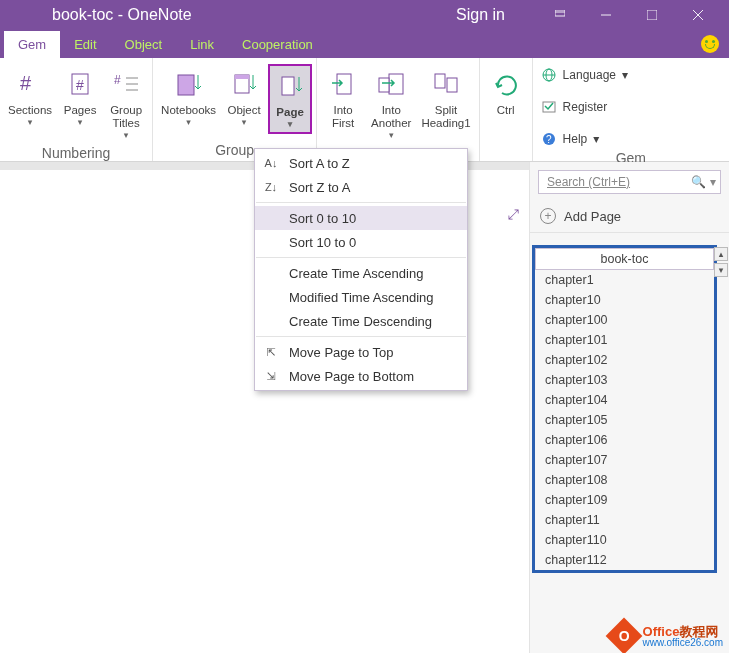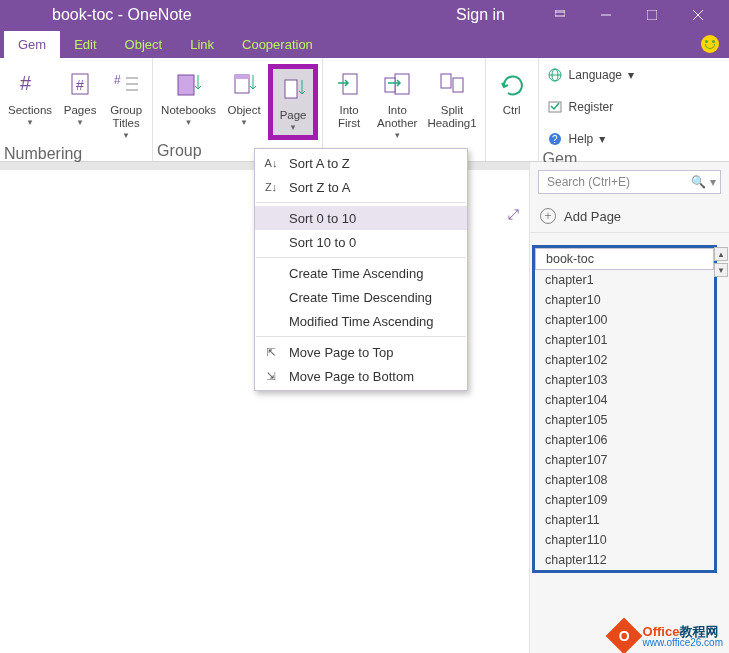--- a/index.html
+++ b/index.html
@@ -14,45 +14,45 @@
 .tabbar { height: 28px; background: #7b4f9d; display: flex; align-items: flex-end; padding-left: 4px; }
 .tab { padding: 6px 14px; font-size: 13px; color: #bef264; cursor: pointer; }
 .tab.active { background: #fff; color: #7b4f9d; }
 .face { margin-left: auto; margin-right: 10px; width: 18px; height: 18px; background: #ffd400; border-radius: 50%; align-self: center; position: relative; }
 .face::before { content:""; position:absolute; width:3px; height:3px; background:#5a3; border-radius:50%; top:5px; left:4px; box-shadow:7px 0 #5a3; }
 .face::after { content:""; position:absolute; width:8px; height:4px; border:1.5px solid #5a3; border-top:none; border-radius:0 0 8px 8px; top:9px; left:4px; }
 
 .ribbon { height: 104px; background: #fff; border-bottom: 1px solid #d6d6d6; display: flex; user-select:none; }
 .rgroup { border-right: 1px solid #e3e3e3; display: flex; flex-direction: column; padding: 2px 4px 0 4px; }
 .rgroup .items { flex: 1; display: flex; align-items: flex-start; gap: 2px; padding-top: 4px; }
-.rgroup .glabel { text-align: left; font-size: 16px; color: #666; padding: 2px 0 3px; }
+.rgroup .glabel { text-align: center; font-size: 14px; color: #666; padding: 2px 0 3px; }
 .rbtn { display: flex; flex-direction: column; align-items: center; justify-content: flex-start; min-width: 44px; padding: 2px 4px; font-size: 11.5px; color: #444; line-height: 1.15; text-align: center; cursor: pointer; }
 .rbtn .ricon { width: 32px; height: 32px; margin: 2px 0 4px; display:flex; align-items:center; justify-content:center; }
 .rbtn .caret { font-size: 9px; color: #666; }
-.rbtn.active { background: #d9d6de; border: 5px solid #a21caf; }
+.rbtn.active { background: #d9d6de; border: 2px solid #a21caf; font-weight: bold; }
 .smallstack { display: flex; flex-direction: column; gap: 14px; padding: 2px 6px 0 2px; font-size: 12px; color: #444; }
 .smallrow { display: flex; align-items: center; gap: 6px; cursor:pointer; padding: 1px 2px; }
 .smallrow svg { width: 16px; height: 16px; flex:none; }
 
 .workspace { position: absolute; top: 162px; left: 0; right: 0; bottom: 0; display: flex; }
 .canvas { flex: 1; background: #fff; position: relative; }
 .canvas-top { height: 8px; background: #e6e6e6; }
 .expandbtn { position: absolute; top: 44px; right: 10px; font-size: 14px; color: #7b4f9d; cursor:pointer; }
 
 .sidepanel { width: 200px; border-left: 1px solid #e3e3e3; background: #f6f6f6; display: flex; flex-direction: column; }
 .searchwrap { padding: 8px 8px 6px; background:#f6f6f6; }
 .searchbox { display: flex; align-items: center; border: 1px solid #c9c0d4; background: #fff; height: 24px; padding: 0 4px 0 8px; font-size: 12px; color: #888; }
-.searchbox span:first-child { flex:1; }
+.searchbox span:first-child { flex:1;text-decoration:underline; }
 .addpage { display:flex; align-items:center; gap:8px; padding: 8px 10px; font-size: 13px; color: #444; border-bottom: 1px solid #e3e3e3; cursor:pointer; }
 .addpage .plus { width:16px; height:16px; border:1.5px solid #888; border-radius:50%; display:flex; align-items:center; justify-content:center; font-size:12px; color:#888; line-height:1; }
 
 .pagelist-wrap { flex:1; padding: 12px 6px 4px 0; position: relative; }
 .bluebox { border: 3px solid #2a5fb0; margin: 0 6px 0 2px; }
 .pagerow { padding: 3px 10px; font-size: 12.5px; color: #444; cursor:pointer; white-space:nowrap; }
-.pagerow.sel { background: #fff; border: 1px solid #c9c0d4; }
+.pagerow.sel { background: #fff; border: 1px solid #c9c0d4; text-align: center; }
 .scroll { position:absolute; right:0; top:14px; width:16px; display:flex; flex-direction:column; align-items:center; gap:2px; cursor:pointer;}
 .scroll .arrow { width:14px; height:14px; border:1px solid #bbb; background:#f0f0f0; display:flex; align-items:center; justify-content:center; font-size:9px; color:#555;}
 
 .dropdown { position: absolute; top: 148px; left: 254px; width: 214px; background: #fff; border: 1px solid #c9c0d4; box-shadow: 2px 3px 6px rgba(0,0,0,.25); font-size: 13px; color: #333; z-index: 50; padding: 2px 0; }
 .ditem { display: flex; align-items: center; height: 24px; padding: 0 10px 0 6px; gap: 8px; cursor:pointer; }
 .ditem .dicon { width: 20px; display:flex; justify-content:center; font-size: 11px; color:#555; }
 .ditem.hl { background: #e8e3ef; }
 .dsep { height: 1px; background: #e3e3e3; margin: 3px 1px; }
 
 .watermark { position: absolute; right: 6px; bottom: 4px; display:flex; align-items:center; gap:6px; font-size: 13px; z-index: 60; }
@@ -327,38 +327,38 @@
       <span class="dicon"></span>
       <span>Sort 10 to 0</span>
     </div>
     <div class="dsep"></div>
     <div class="ditem">
       <span class="dicon"></span>
       <span>Create Time Ascending</span>
     </div>
     <div class="ditem">
       <span class="dicon"></span>
+      <span>Modified Time Ascending</span>
+    </div>
+    <div class="ditem">
+      <span class="dicon"></span>
       <span>Create Time Descending</span>
-    </div>
-    <div class="ditem">
-      <span class="dicon"></span>
-      <span>Modified Time Ascending</span>
     </div>
     <div class="dsep"></div>
     <div class="ditem">
       <span class="dicon">⇱</span>
       <span>Move Page to Top</span>
     </div>
     <div class="ditem">
       <span class="dicon">⇲</span>
       <span>Move Page to Bottom</span>
     </div>
   </div>
 
 <div class="watermark">
   <div class="wm-badge">
       <span>O</span>
     </div>
   <div class="wm-text">
-    <span>Office</span><span style="color:#0c4a6e;">教程网</span>
+    <span>Office</span><span style="color:#c2410c;">教程网</span>
     <small>www.office26.com</small>
   </div>
 </div>
 
 </body></html>

